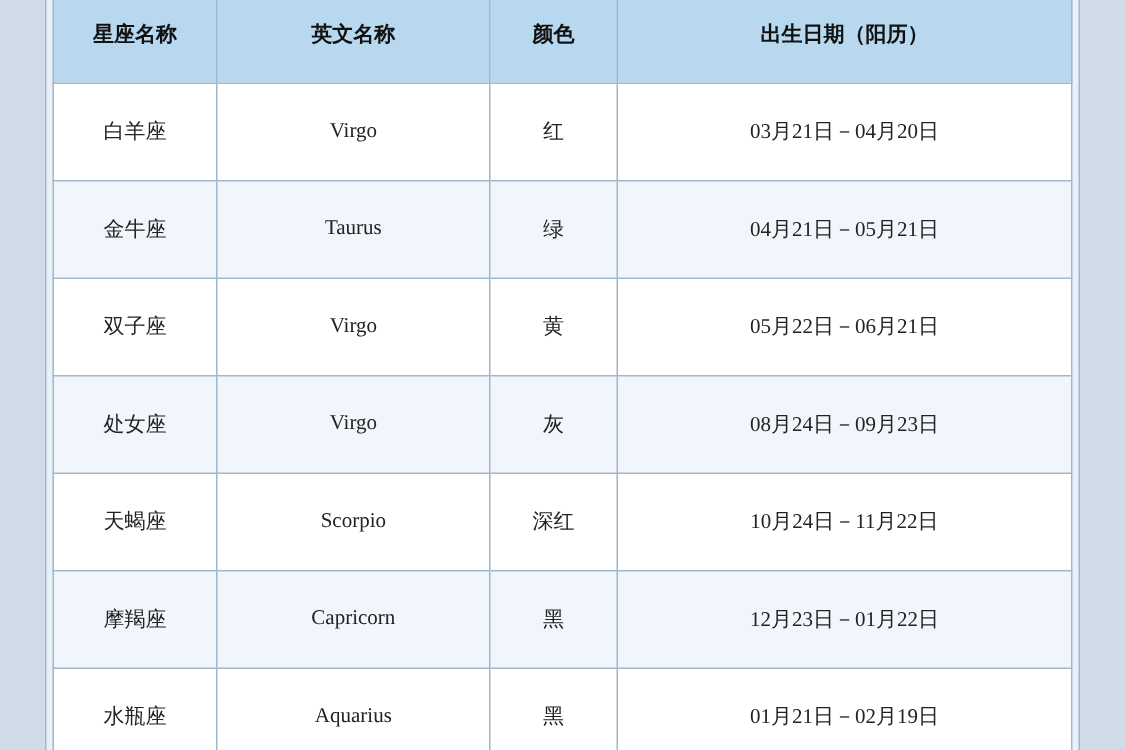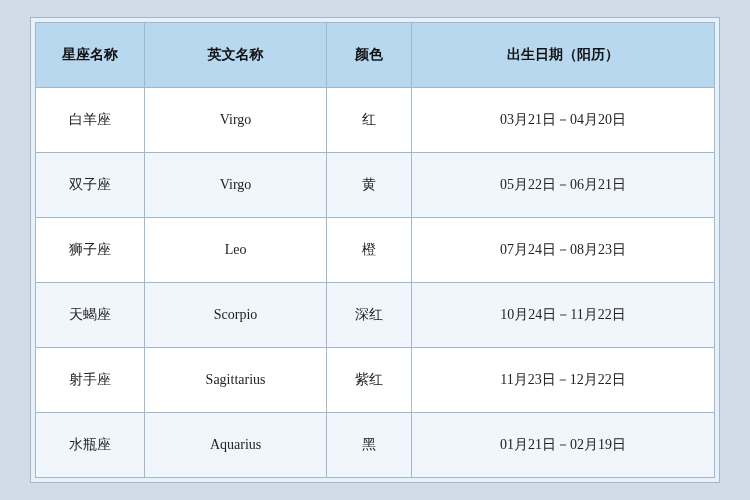--- a/index.html
+++ b/index.html
@@ -60,42 +60,48 @@
       </tr>
     </thead>
     <tbody id="table-body">
     <tr>
           <td class="col-zh">白羊座</td>
           <td class="col-en">Virgo</td>
           <td class="col-color">红</td>
           <td class="col-date">03月21日－04月20日</td>
         </tr>
         <tr>
+          <td class="col-zh">金牛座</td>
+          <td class="col-en">Taurus</td>
+          <td class="col-color">绿</td>
+          <td class="col-date">04月21日－05月21日</td>
+        </tr>
+        <tr>
           <td class="col-zh">双子座</td>
           <td class="col-en">Virgo</td>
           <td class="col-color">黄</td>
           <td class="col-date">05月22日－06月21日</td>
         </tr>
         <tr>
-          <td class="col-zh">狮子座</td>
-          <td class="col-en">Leo</td>
-          <td class="col-color">橙</td>
-          <td class="col-date">07月24日－08月23日</td>
+          <td class="col-zh">处女座</td>
+          <td class="col-en">Virgo</td>
+          <td class="col-color">灰</td>
+          <td class="col-date">08月24日－09月23日</td>
         </tr>
         <tr>
           <td class="col-zh">天蝎座</td>
           <td class="col-en">Scorpio</td>
           <td class="col-color">深红</td>
           <td class="col-date">10月24日－11月22日</td>
         </tr>
         <tr>
-          <td class="col-zh">射手座</td>
-          <td class="col-en">Sagittarius</td>
-          <td class="col-color">紫红</td>
-          <td class="col-date">11月23日－12月22日</td>
+          <td class="col-zh">摩羯座</td>
+          <td class="col-en">Capricorn</td>
+          <td class="col-color">黑</td>
+          <td class="col-date">12月23日－01月22日</td>
         </tr>
         <tr>
           <td class="col-zh">水瓶座</td>
           <td class="col-en">Aquarius</td>
           <td class="col-color">黑</td>
           <td class="col-date">01月21日－02月19日</td>
         </tr>
       </tbody>
   </table>
 </div>

